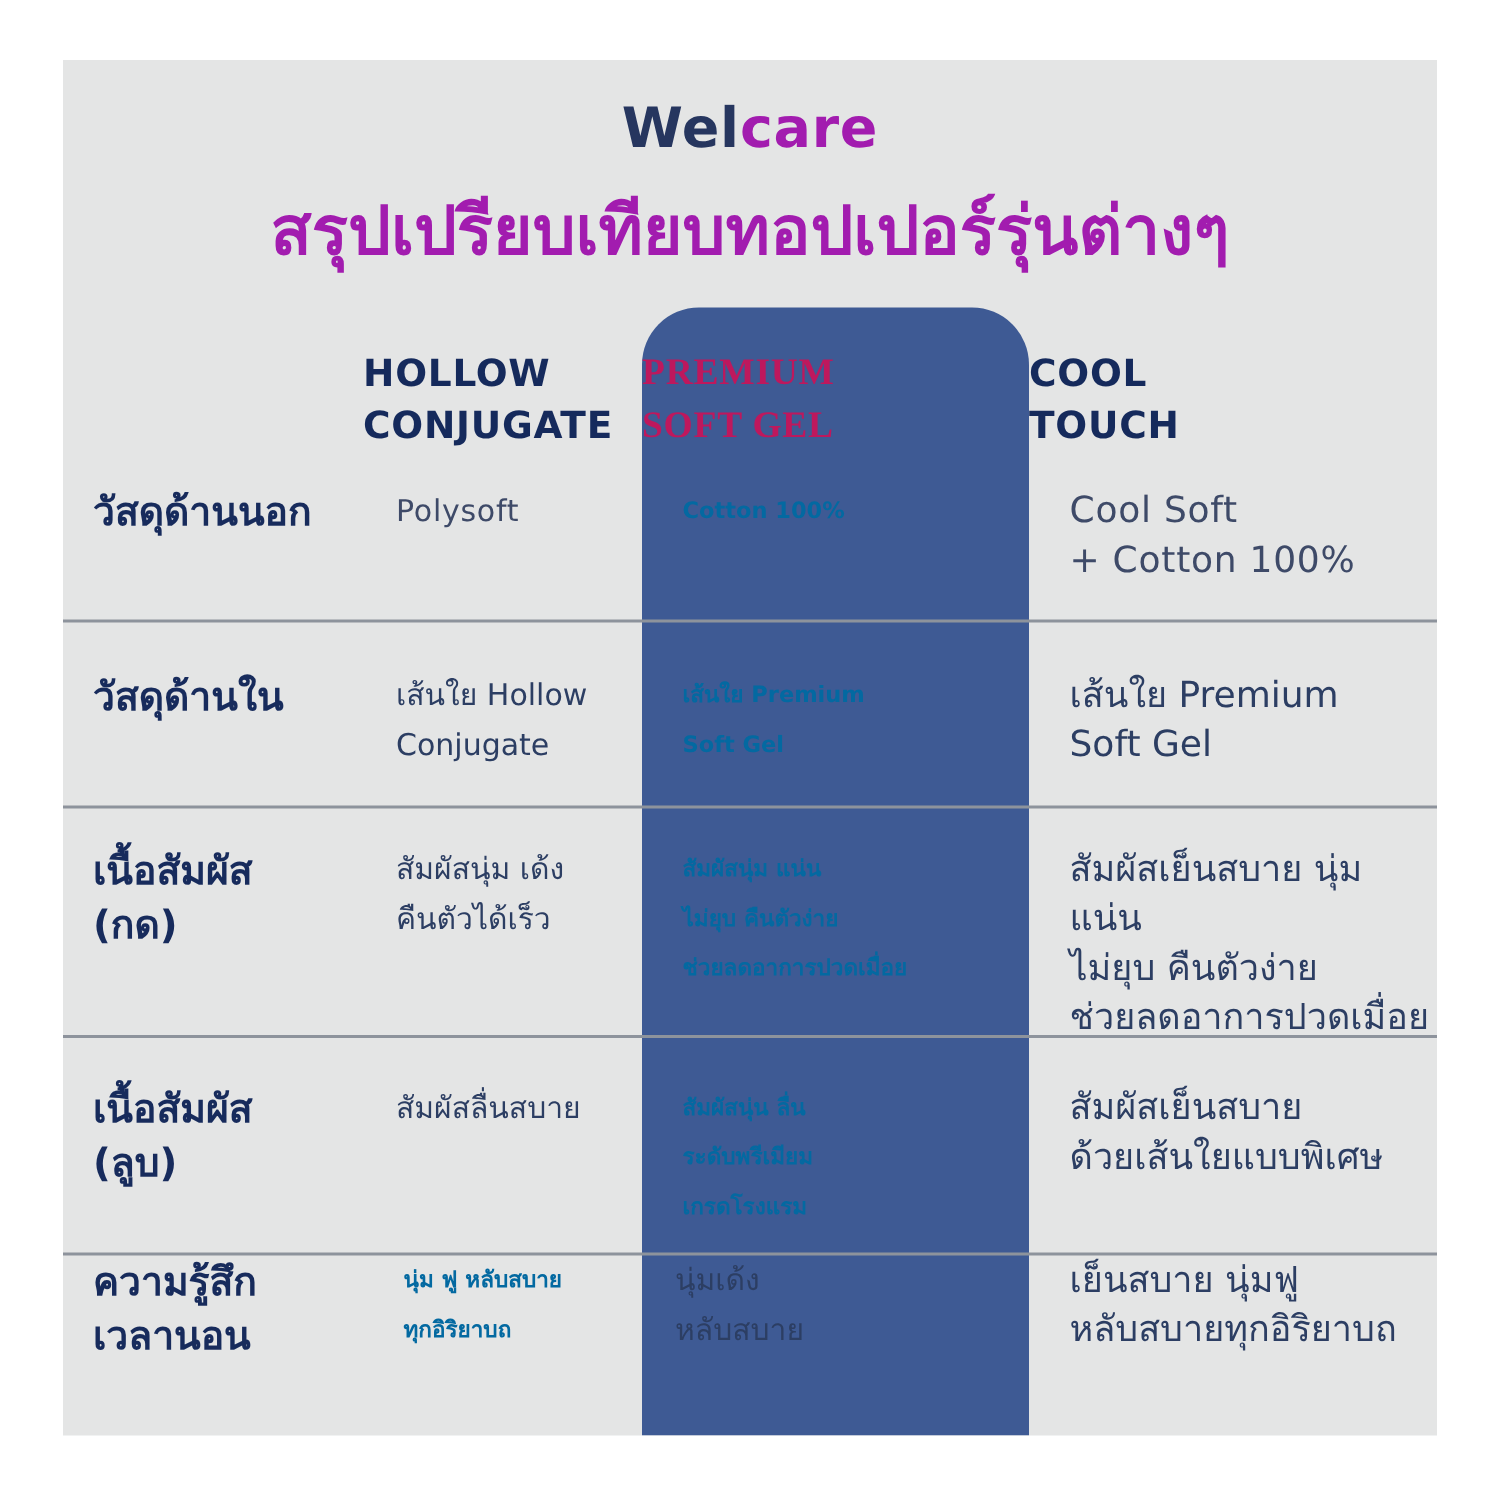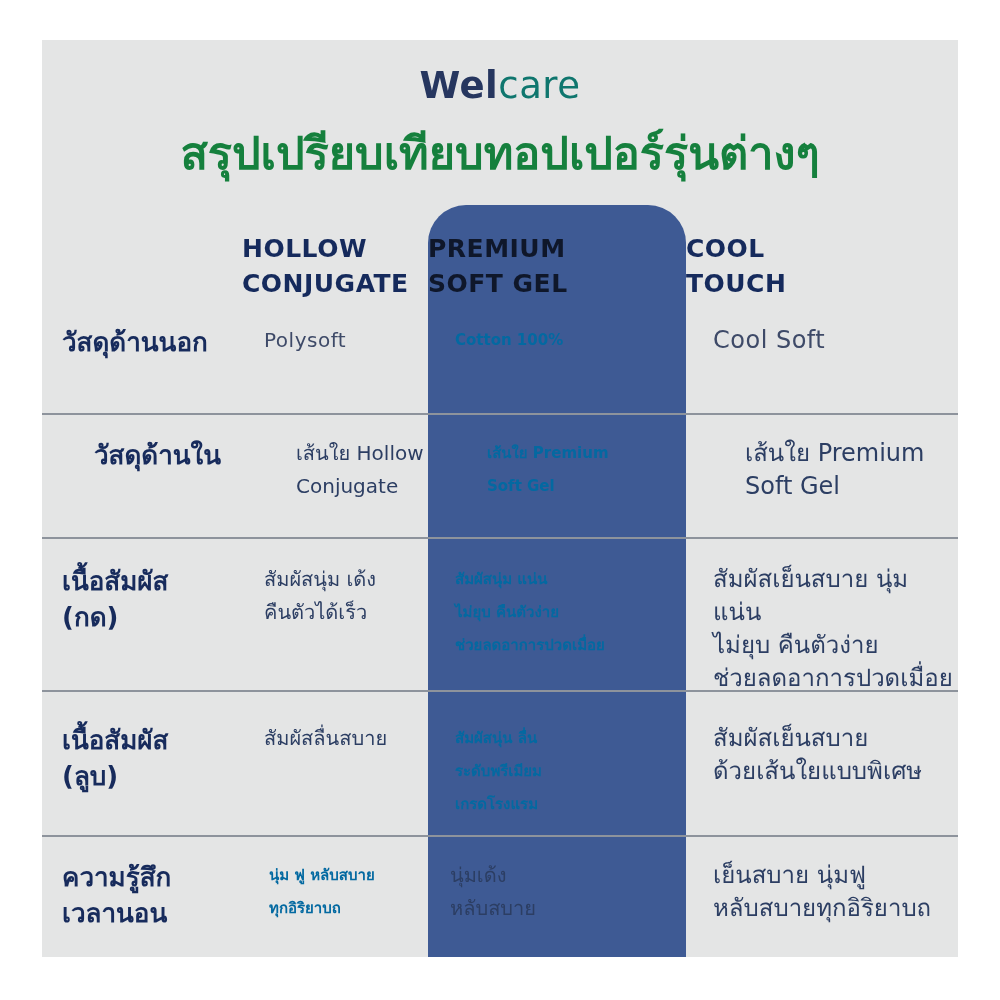--- a/index.html
+++ b/index.html
@@ -7,24 +7,24 @@
     width:1000px;height:1000px;background:#ffffff;
     font-family:"DejaVu Sans","Liberation Sans",sans-serif;
     -webkit-font-smoothing:antialiased;
   }
   .card{
     position:absolute;left:42px;top:40px;width:916px;height:917px;
     background:#e4e5e5;overflow:hidden;
   }
   .logo{ text-align:center;padding-top:24px;font-size:37px;letter-spacing:.5px; }
   .logo-bold{ color:#26365f;font-weight:600; }
-  .logo-light{ color:#0f766e;font-weight:400;margin-top:32px; }
+  .logo-light{ color:#a21caf;font-weight:700;margin-top:32px; }
   .title{
     margin:10px 0 0 0;text-align:center;
-    font-size:45px;font-weight:800;color:#15803d;letter-spacing:0;
+    font-size:45px;font-weight:800;color:#a21caf;letter-spacing:0;
   }
   .table{ position:absolute;left:0;top:165px;width:916px;height:752px; }
   .pill{
     position:absolute;left:386px;top:0;width:258px;height:752px;
     background:#3e5a94;border-radius:38px 38px 0 0;
   }
   .row{ position:relative;display:grid;grid-template-columns:200px 186px 258px 272px; }
   .row.divided{ border-top:2px solid #8d939c; }
   .row.head   { height:105px; }
   .row.r1     { height:103px; }
@@ -35,30 +35,30 @@
   .cell{ box-sizing:border-box; }
   .line{ display:block; }
   .rowhead{
     padding:0 0 0 20px;color:#172b5c;font-weight:700;
     font-size:26px;line-height:36px;
   }
   .colhead{
     text-align:left;color:#152a5c;font-weight:800;
     font-size:25px;line-height:35px;letter-spacing:.5px;padding-top:26px;
   }
-  .colhead.premium{ color:#0f172a; }
+  .colhead.premium{ color:#be185d;font-family:Liberation Serif, serif; }
   .c1{ padding-left:22px;color:#2c3e63;font-size:20px;line-height:33px;font-weight:400; }
   .c2{ padding-left:27px;color:#0369a1;font-size:15px;line-height:33px;font-weight:700; }
   .c3{ padding-left:27px;color:#2c3e63;font-size:24px;line-height:33px;font-weight:400; }
   .latin{ color:#3e4a68;letter-spacing:.5px; }
   .row.r1 .cell{ padding-top:14px; }
-  .row.r2 .cell{ padding-top:22px;margin-left:32px; }
+  .row.r2 .cell{ padding-top:32px; }
   .row.r3 .cell{ padding-top:24px; }
   .row.r4 .cell{ padding-top:30px; }
-  .row.r5 .cell{ padding-top:22px; }
+  .row.r5 .cell{ }
 </style>
 </head>
 <body>
 
 <div class="card">
 
   <div class="logo"><span class="logo-bold">Wel</span><span class="logo-light">care</span></div>
 
   <h1 class="title">สรุปเปรียบเทียบทอปเปอร์รุ่นต่างๆ</h1>
 
@@ -86,20 +86,21 @@
         <span class="line">วัสดุด้านนอก</span>
       </div>
       <div class="cell c1">
         <span class="line latin">Polysoft</span>
       </div>
       <div class="cell c2">
         <span class="line">Cotton 100%</span>
       </div>
       <div class="cell c3">
         <span class="line latin">Cool Soft</span>
+        <span class="line latin">+ Cotton 100%</span>
       </div>
     </div>
 
     <div class="row r2 divided">
       <div class="cell rowhead">
         <span class="line">วัสดุด้านใน</span>
       </div>
       <div class="cell c1">
         <span class="line">เส้นใย Hollow</span>
         <span class="line">Conjugate</span>

